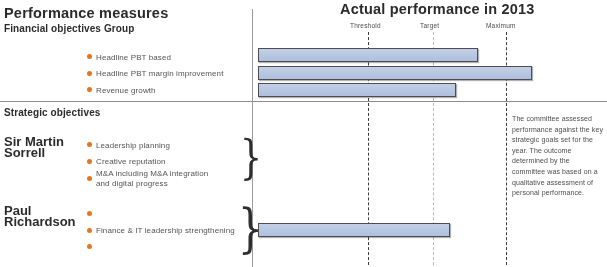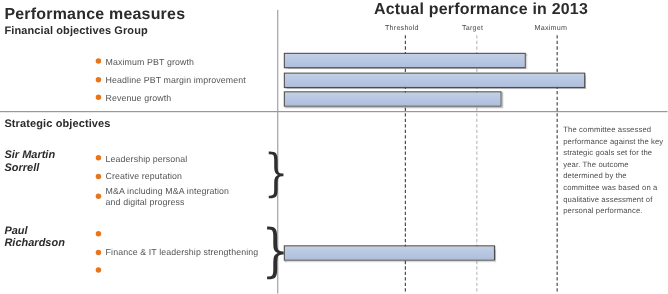--- a/index.html
+++ b/index.html
@@ -20,22 +20,22 @@
   }
   #title-left{left:4px;top:5px;text-align:center;}
   #title-right{left:322px;top:1px;margin-left:18px;}
   .h-sub{
     position:absolute;font-size:10px;font-weight:bold;color:#2b2b2b;
     white-space:nowrap;letter-spacing:.1px;
   }
   #sub-financial{left:4px;top:23px;}
   #sub-strategic{left:4px;top:107px;text-align:center;}
   .person{
-    position:absolute;font-size:10px;font-weight:bold;color:#2b2b2b;
-    line-height:11px;white-space:pre-line;font-style:italic;
+    position:absolute;font-size:13px;font-weight:bold;color:#2b2b2b;
+    line-height:11px;white-space:pre-line;
   }
   #person-sorrell{left:4px;top:136px;}
   #person-richardson{left:4px;top:205px;}
 
   
   .scale-label{
     position:absolute;font-size:6.5px;color:#4a4a4a;
     white-space:nowrap;letter-spacing:.2px;
   }
 
@@ -109,42 +109,42 @@
   <div class="dashline soft" style="left:433px;top:103px;height:162px;"></div>
   <div class="dashline" style="left:506px;top:103px;height:162px;"></div>
 
   <div class="hrule" id="rule-top"></div>
   <div class="vline" id="divider-vert"></div>
 
   <div class="h-sub" id="sub-financial">Financial objectives Group</div>
 
   <div class="blist" style="left:87px;top:48px;">
     <div class="brow">
-      <span class="bullet"></span><span class="btext">Maximum PBT growth</span>
+      <span class="bullet"></span><span class="btext">Headline PBT based</span>
     </div>
     <div class="brow">
       <span class="bullet"></span><span class="btext">Headline PBT margin improvement</span>
     </div>
     <div class="brow">
       <span class="bullet"></span><span class="btext">Revenue growth</span>
     </div>
   </div>
 
   <div class="bar" id="bar-fin-0" style="left: 258px; top: 48px; width: 220px;"></div>
   <div class="bar" id="bar-fin-1" style="left: 258px; top: 66px; width: 274px;"></div>
   <div class="bar" id="bar-fin-2" style="left: 258px; top: 83px; width: 198px;"></div>
 
   <div class="h-sub" id="sub-strategic">Strategic objectives</div>
 
   <div class="person" id="person-sorrell">Sir Martin
 Sorrell</div>
 
   <div class="blist" style="left:87px;top:136px;">
     <div class="brow">
-      <span class="bullet"></span><span class="btext">Leadership personal</span>
+      <span class="bullet"></span><span class="btext">Leadership planning</span>
     </div>
     <div class="brow">
       <span class="bullet"></span><span class="btext">Creative reputation</span>
     </div>
     <div class="brow tall">
       <span class="bullet"></span><span class="btext">M&amp;A including M&amp;A integration
 and digital progress</span>
     </div>
   </div>
 

